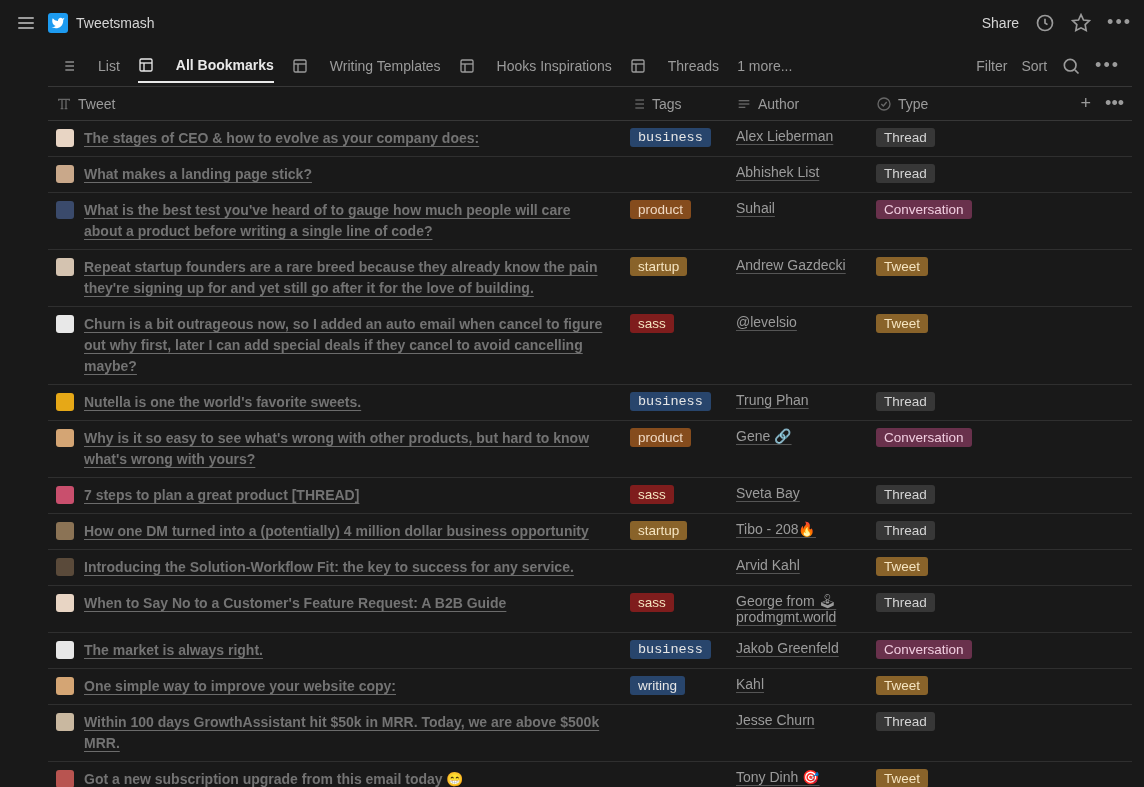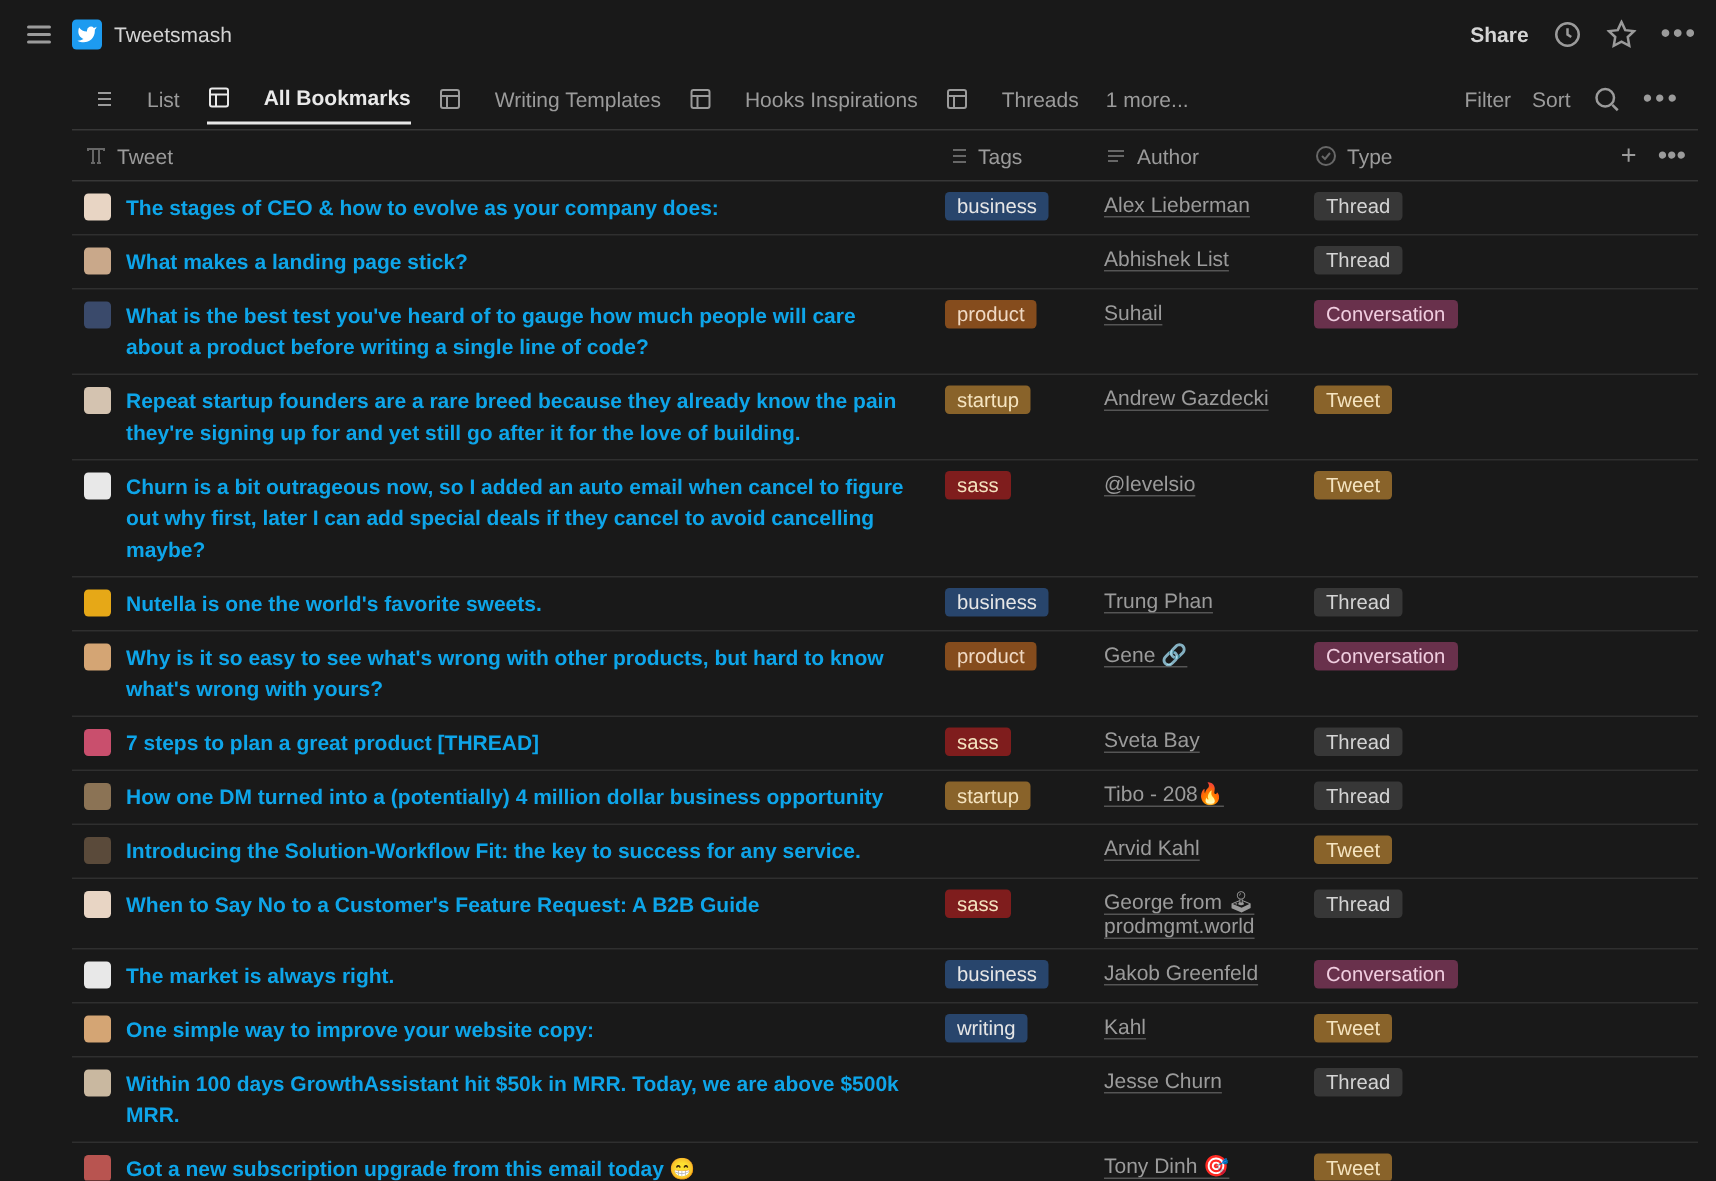--- a/index.html
+++ b/index.html
@@ -58,21 +58,20 @@
     fill: white;
   }
   .page-title {
     color: #d4d4d4;
     font-weight: 500;
   }
   .header-right {
     display: flex;
     align-items: center;
     gap: 16px;
-    font-weight: bold;
   }
   .share-btn {
     color: #d4d4d4;
     cursor: pointer;
   }
   .header-icon {
     width: 20px;
     height: 20px;
     cursor: pointer;
     display: flex;
@@ -206,21 +205,22 @@
     padding-right: 12px;
   }
   .avatar {
     width: 18px;
     height: 18px;
     border-radius: 3px;
     flex-shrink: 0;
     margin-top: 1px;
   }
   .tweet-text {
-    color: #0ea5e9;
+    color: #737373;
+    text-decoration: underline;
     text-decoration-color: #6b6b6b;
     text-underline-offset: 3px;
     font-weight: 600;
     line-height: 1.5;
     cursor: pointer;
   }
   .cell-tags {
     width: 106px;
     padding-left: 8px;
   }
@@ -240,21 +240,21 @@
     padding-left: 8px;
   }
   
   .tag {
     display: inline-block;
     padding: 2px 8px;
     border-radius: 3px;
     font-size: 13.5px;
     color: #e6e6e6;
   }
-  .tag-business { background: #28456c; }
+  .tag-business { background: #28456c; font-family: Liberation Mono, monospace; }
   .tag-product { background: #854c1d; color: #f0d9c3;}
   .tag-startup { background: #89632a; color: #f5e4c0;}
   .tag-sass { background: #7f1d1d; color: #f5e4c0;}
   .tag-writing { background: #28456c; }
   
   .type-badge {
     display: inline-block;
     padding: 2px 8px;
     border-radius: 3px;
     font-size: 13.5px;

